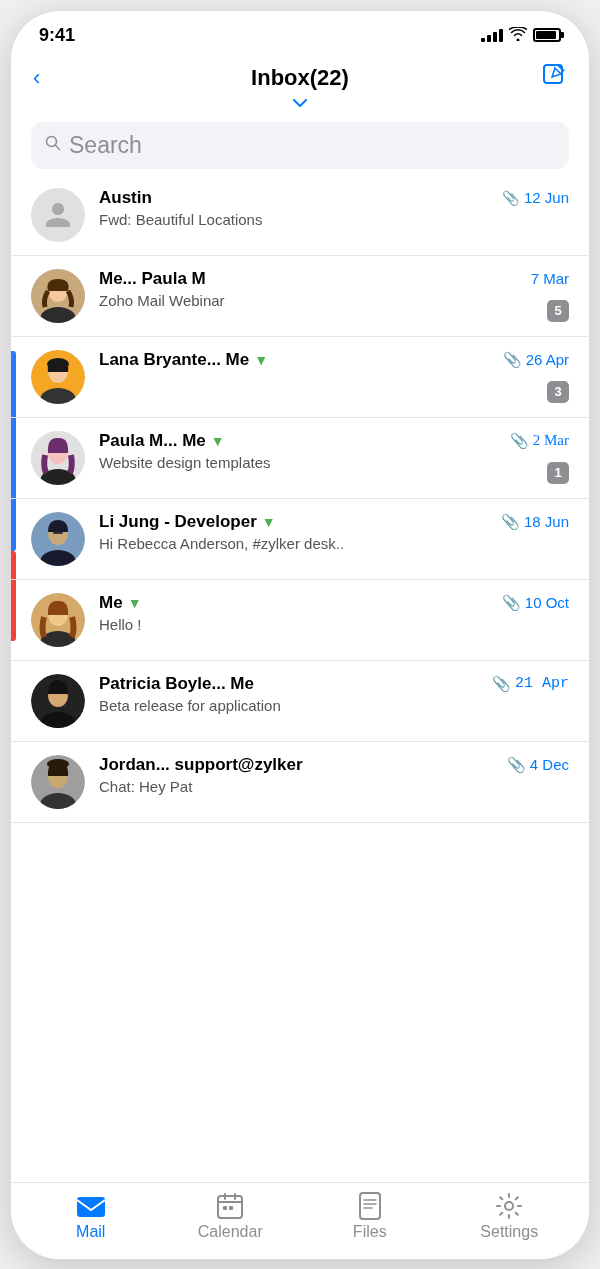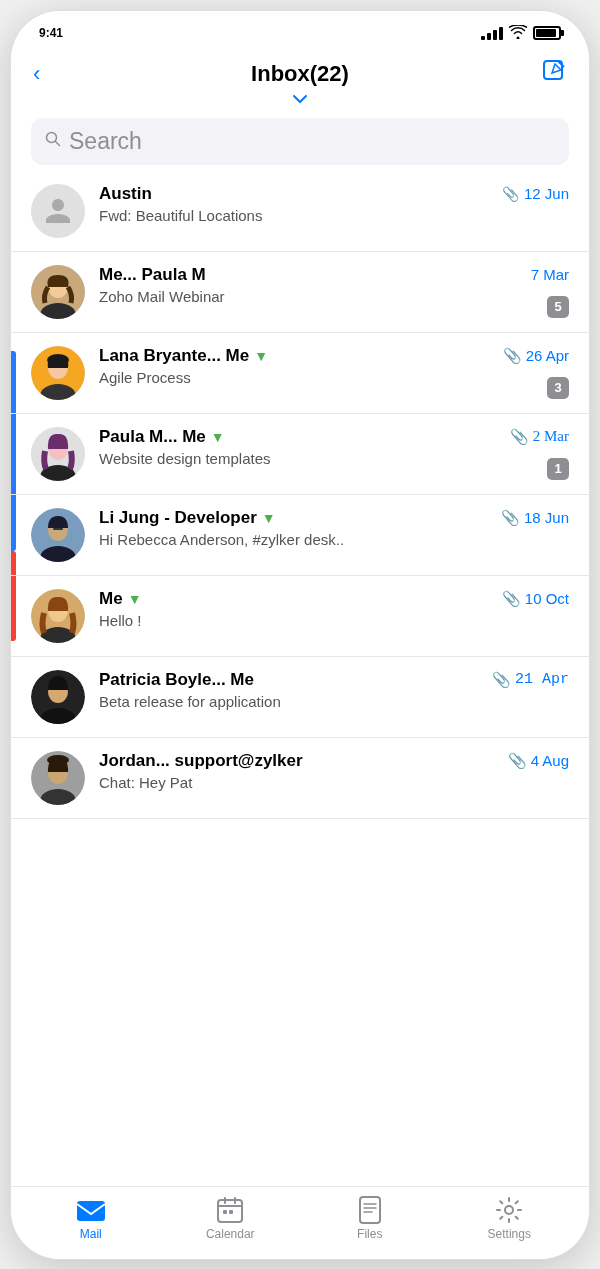--- a/index.html
+++ b/index.html
@@ -24,21 +24,21 @@
       border: 1px solid #ddd;
     }
     .status-bar {
       display: flex;
       justify-content: space-between;
       align-items: center;
       padding: 14px 28px 8px 28px;
       background: #fff;
     }
     .status-time {
-      font-size: 12px;
+      font-size: 18px;
       font-weight: 600;
       color: #000;
     }
     .status-icons {
       display: flex;
       align-items: center;
       gap: 6px;
     }
     .signal-bars {
       display: flex;
@@ -271,21 +271,21 @@
       flex: 1;
     }
     .nav-icon {
       width: 30px;
       height: 26px;
       display: flex;
       align-items: center;
       justify-content: center;
     }
     .nav-label {
-      font-size: 12px;
+      font-size: 16px;
       color: #8e8e93;
     }
     .nav-label.active {
       color: #007AFF;
     }
     .nav-icon.active svg path,
     .nav-icon.active svg rect,
     .nav-icon.active svg polygon {
       fill: #007AFF;
     }
@@ -406,21 +406,20 @@
         <div class="email-row1">
           <span class="email-sender">
             Lana Bryante... Me
             <span class="flag-icon">▼</span>
           </span>
           <span class="email-date">
             <span style="color:#666;">📎</span>
             <span style="color:#007AFF;">26 Apr</span>
           </span>
         </div>
-        <div class="email-subject">Agile Process</div>
       </div>
       <div class="email-badge">3</div>
     </div>
 
     <div class="email-item">
       <div class="avatar">
         <svg width="54" height="54" viewBox="0 0 54 54">
           <circle cx="27" cy="27" r="27" fill="#e0e0e0"></circle>
           <ellipse cx="27" cy="22" rx="10" ry="11" fill="#f5c0c0"></ellipse>
           <ellipse cx="27" cy="50" rx="18" ry="12" fill="#222"></ellipse>
@@ -525,21 +524,21 @@
           <ellipse cx="27" cy="50" rx="18" ry="12" fill="#333"></ellipse>
           <path d="M17 21 Q16 7 27 7 Q38 7 37 21" fill="#2a1a0a"></path>
           <ellipse cx="27" cy="9" rx="11" ry="5" fill="#2a1a0a"></ellipse>
         </svg>
       </div>
       <div class="email-content">
         <div class="email-row1">
           <span class="email-sender">Jordan... support@zylker</span>
           <span class="email-date">
             <span style="color:#666;">📎</span>
-            <span style="color:#007AFF;">4 Aug</span>
+            <span style="color:#007AFF;">4 Dec</span>
           </span>
         </div>
         <div class="email-subject">Chat: Hey Pat</div>
       </div>
     </div>
 
   </div>
 
   <div class="bottom-nav">
 

